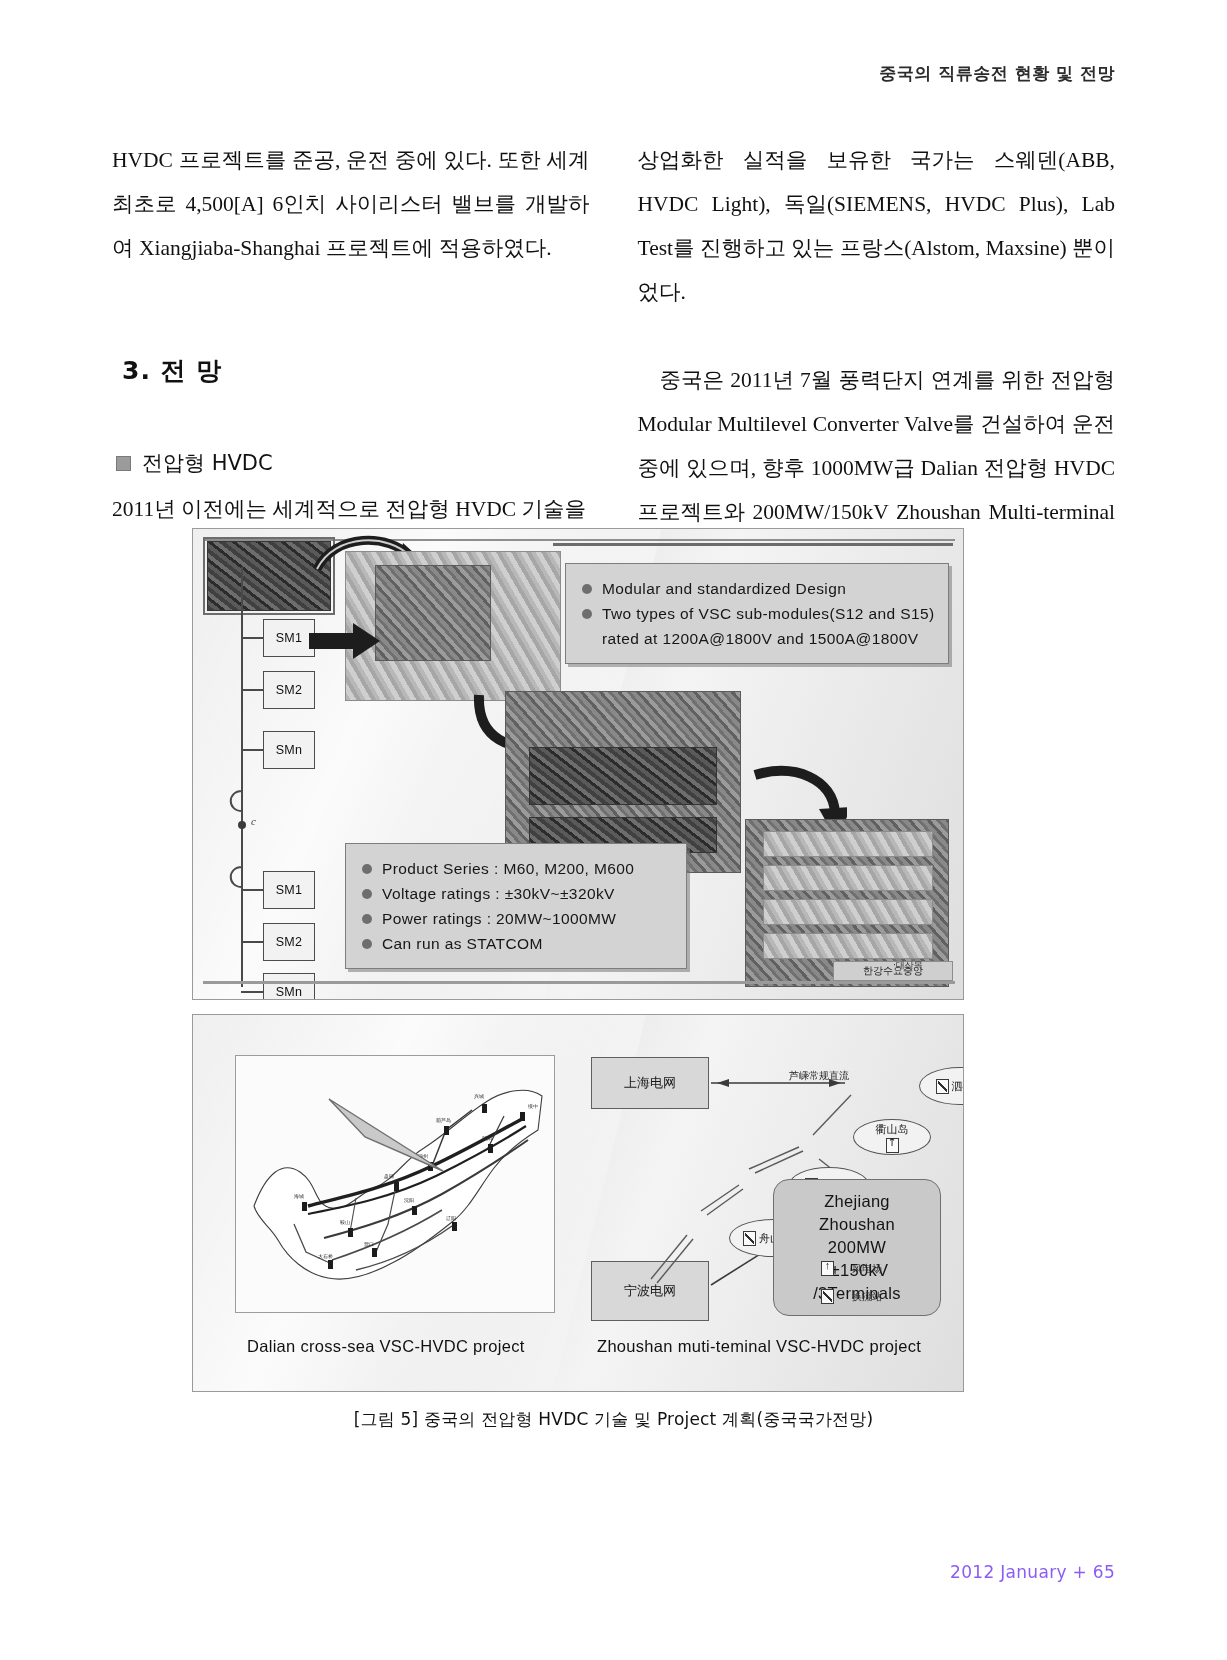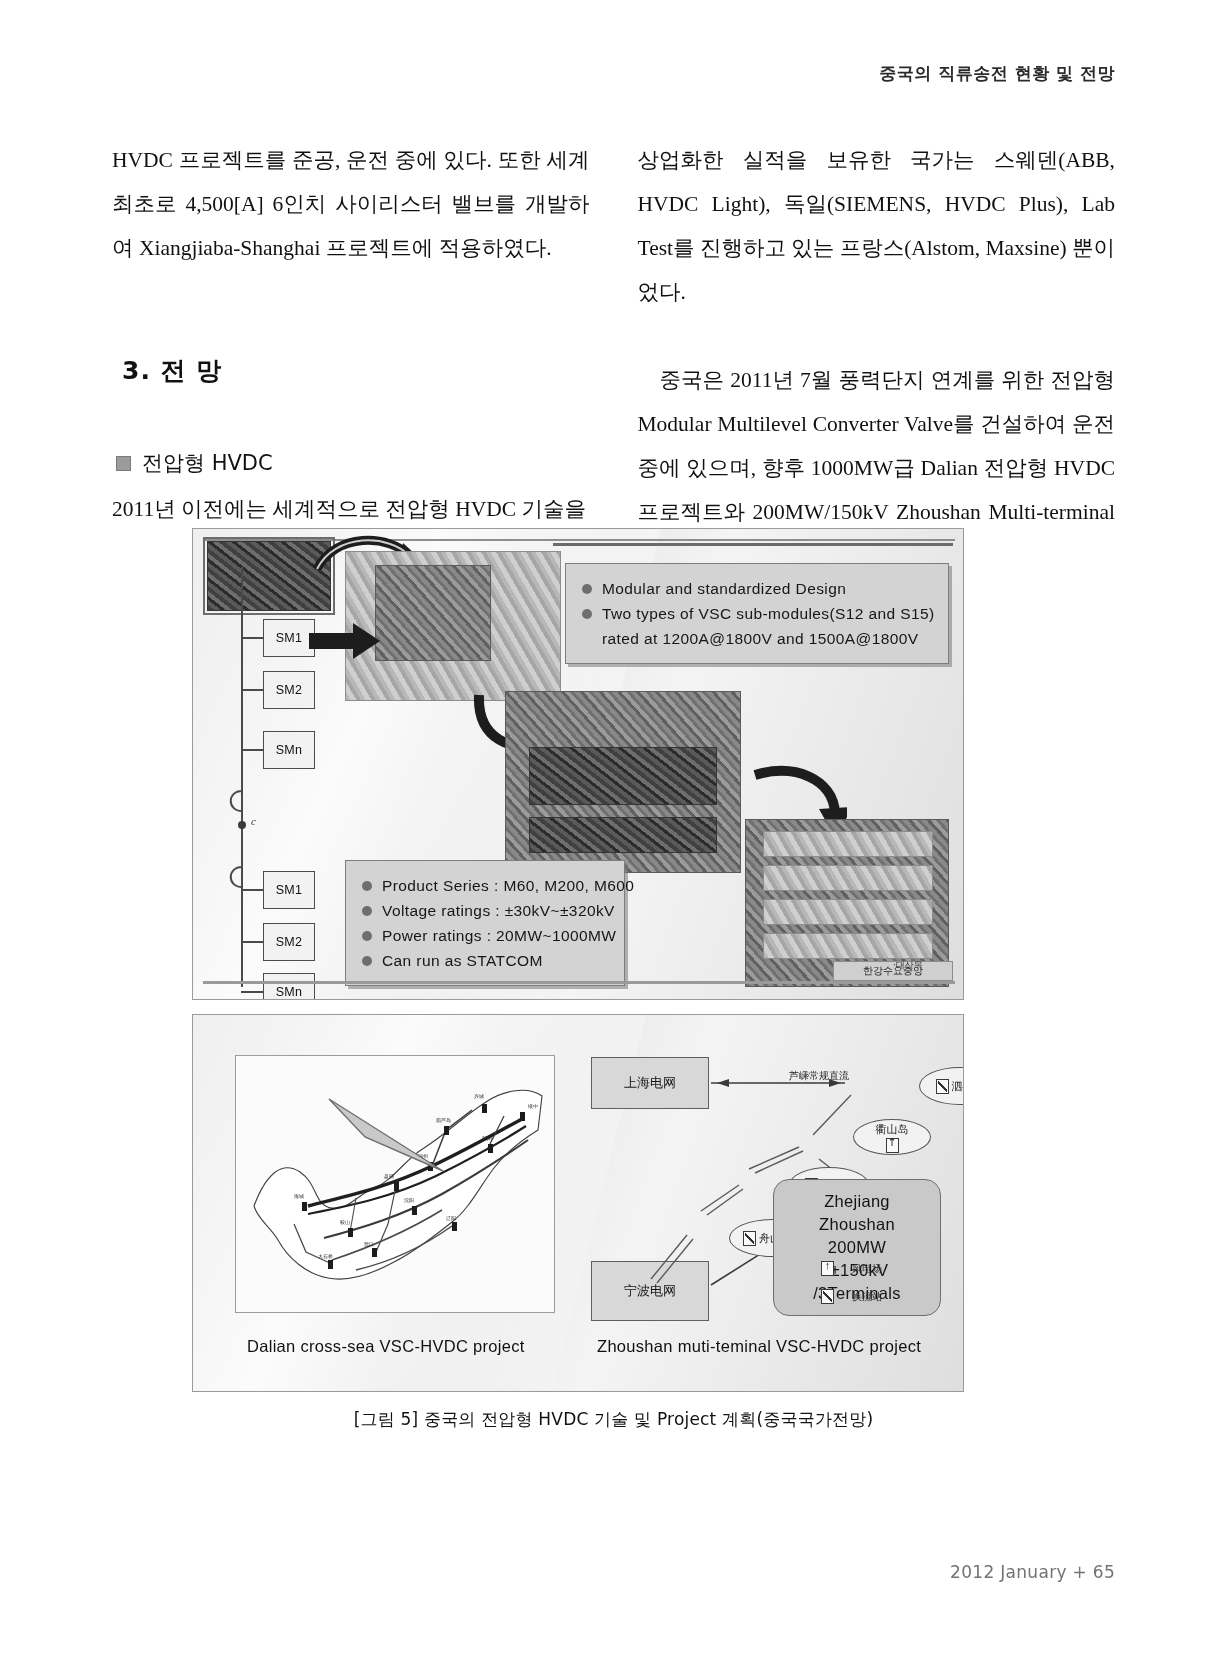--- a/index.html
+++ b/index.html
@@ -267,21 +267,21 @@
     font-family: "DejaVu Sans", sans-serif;
     font-size: 17px;
     color: #111;
     letter-spacing: .2px;
   }
   .page-footer {
     position: absolute;
     bottom: 78px; right: 112px;
     font-family: "DejaVu Sans", sans-serif;
     font-size: 17px;
-    color: #737373;
+    color: #8b5cf6;
     letter-spacing: .3px;
   }
 </style>
 </head>
 <body>
 
 <div class="page-header">중국의 직류송전 현황 및 전망</div>
 
 <div class="columns">
 
@@ -380,21 +380,21 @@
       <path d="M6,18 C46,6 84,22 86,56" stroke="#1d1d1d" stroke-width="10" fill="none"></path>
       <polygon points="70,52 88,84 102,50" fill="#1d1d1d"></polygon>
     </svg>
 
     <div class="photo" style="left:552px; top:290px; width:204px; height:168px;"></div>
     <div class="photo light" style="left:570px; top:302px; width:170px; height:26px;"></div>
     <div class="photo light" style="left:570px; top:336px; width:170px; height:26px;"></div>
     <div class="photo light" style="left:570px; top:370px; width:170px; height:26px;"></div>
     <div class="photo light" style="left:570px; top:404px; width:170px; height:26px;"></div>
 
-    <div class="callout" style="left:152px; top:331px; width:280px;">
+    <div class="callout" style="left:152px; top:314px; width:342px;">
       <ul>
         <li><span class="bullet"></span><span>Product Series : M60, M200, M600</span></li>
         <li><span class="bullet"></span><span>Voltage ratings : ±30kV~±320kV</span></li>
         <li><span class="bullet"></span><span>Power ratings : 20MW~1000MW</span></li>
         <li><span class="bullet"></span><span>Can run as STATCOM</span></li>
       </ul>
     </div>
 
     <div style="position:absolute; left:640px; top:432px; width:120px; height:20px; background:#cfcfcf; border:1px solid #8d8d8d; display:flex; align-items:center; justify-content:center; font-family:'DejaVu Sans',sans-serif; font-size:10px; color:#222;">한강수요중앙</div>
     <div style="position:absolute; left:700px; top:430px; font-family:'DejaVu Sans',sans-serif; font-size:9px; color:#333;">·대산목</div>

